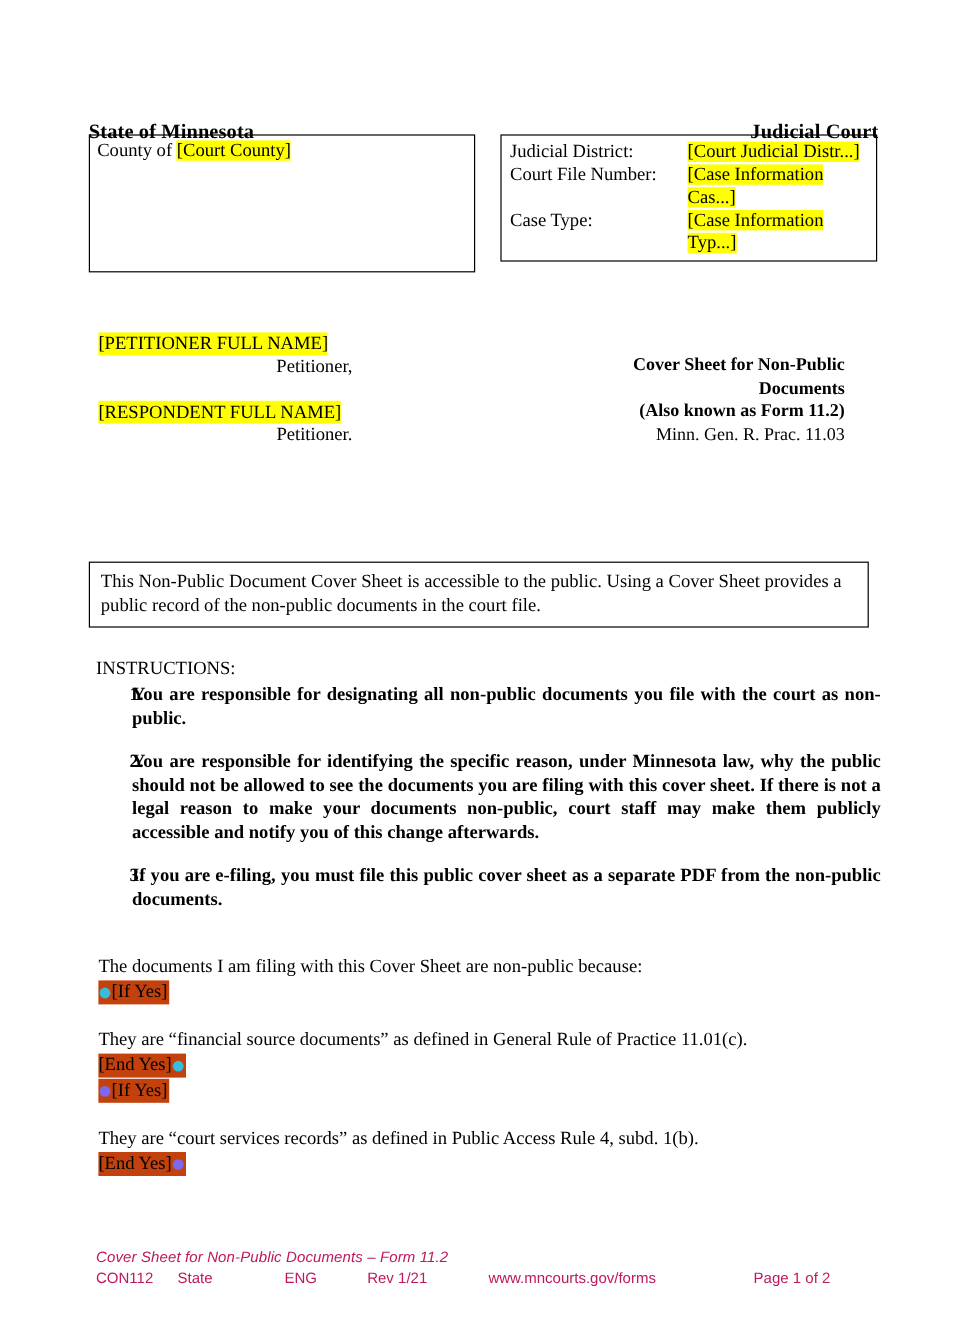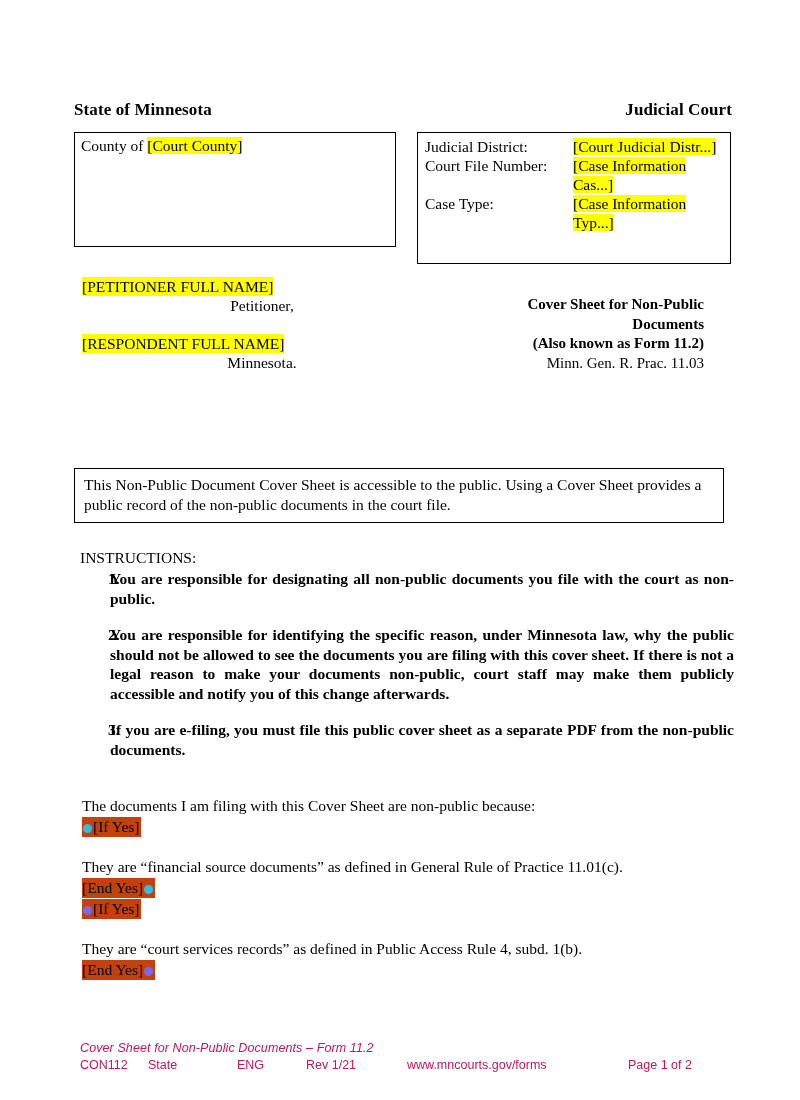--- a/index.html
+++ b/index.html
@@ -36,38 +36,38 @@
     font-size: 17px;
     font-weight: bold;
     line-height: 19px;
     letter-spacing: .1px;
   }
 
   
   .caption-boxes {
     position: absolute;
     left: 74px;
-    top: 132px;
+    top: 112px;
     width: 658px;
     height: 117px;
   }
   .box-left {
     position: absolute;
     left: 0; top: 0;
     width: 322px;
     height: 115px;
     border: 1px solid #000;
     box-sizing: border-box;
     padding: 3px 5px 0 6px;
   }
   .box-right {
     position: absolute;
     left: 343px; top: 0;
     width: 314px;
-    height: 132px;
+    height: 106px;
     border: 1px solid #000;
     box-sizing: border-box;
     padding: 4px 4px 0 7px;
   }
   .county-line {
     font-size: 15.5px;
     line-height: 19px;
     white-space: nowrap;
   }
   .kv-table {
@@ -260,21 +260,21 @@
       </tbody>
         </table>
     </div>
 
   </div>
 
   <div class="party">
     <span class="nm hl">[PETITIONER FULL NAME]</span>
     <span class="role">Petitioner,</span>
     <span class="nm2 hl">[RESPONDENT FULL NAME]</span>
-    <span class="role">Minnesota.</span>
+    <span class="role">Petitioner.</span>
   </div>
 
   <div class="doctitle">
     <div class="b">Cover Sheet for Non-Public</div>
     <div class="b">Documents</div>
     <div class="b">(Also known as Form 11.2)</div>
     <div>Minn. Gen. R. Prac. 11.03</div>
   </div>
 
   <div class="notice">

